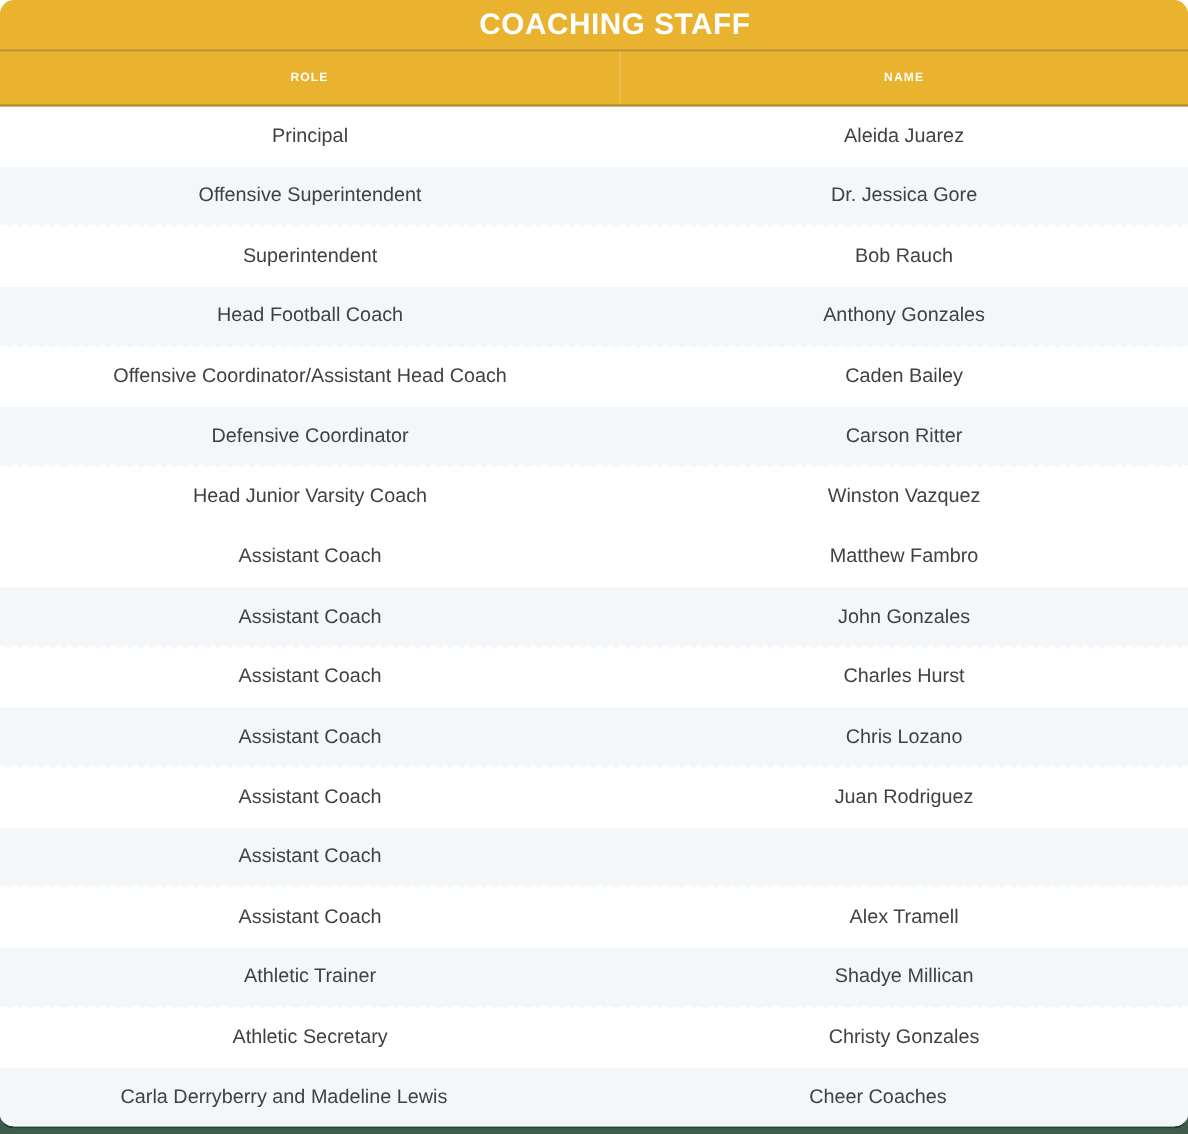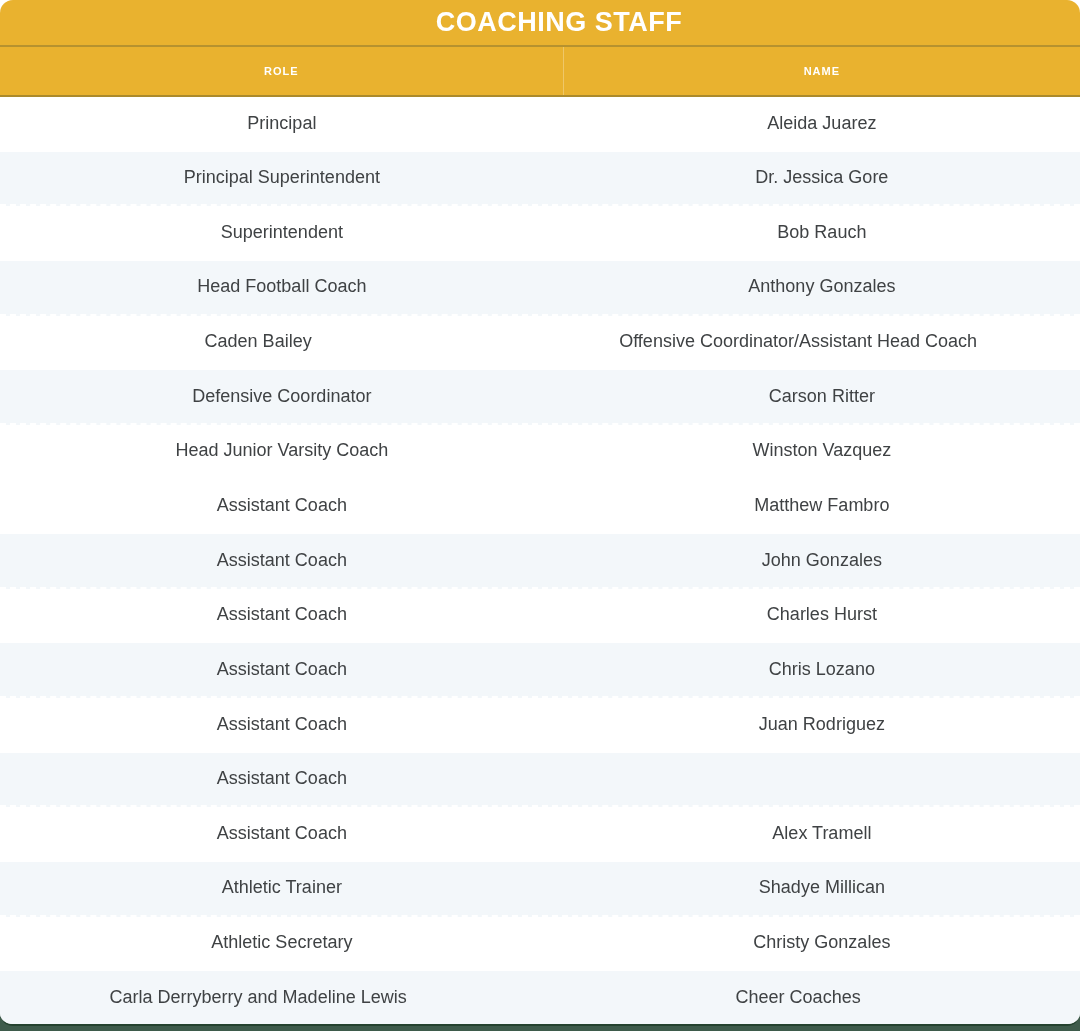--- a/index.html
+++ b/index.html
@@ -93,34 +93,34 @@
       <div class="header-cell role">ROLE</div>
       <div class="header-cell name">NAME</div>
     </div>
 
     <div class="table-body">
         <div class="row">
     <div class="cell role">Principal</div>
     <div class="cell name">Aleida Juarez</div>
   </div>
         <div class="row alt">
-    <div class="cell role">Principal Superintendent</div>
+    <div class="cell role">Offensive Superintendent</div>
     <div class="cell name">Dr. Jessica Gore</div>
   </div>
         <div class="row">
     <div class="cell role">Superintendent</div>
     <div class="cell name">Bob Rauch</div>
   </div>
         <div class="row alt">
     <div class="cell role">Head Football Coach</div>
     <div class="cell name">Anthony Gonzales</div>
   </div>
         <div class="row">
+    <div class="cell role">Offensive Coordinator/Assistant Head Coach</div>
     <div class="cell name">Caden Bailey</div>
-    <div class="cell role">Offensive Coordinator/Assistant Head Coach</div>
   </div>
         <div class="row alt">
     <div class="cell role">Defensive Coordinator</div>
     <div class="cell name">Carson Ritter</div>
   </div>
         <div class="row">
     <div class="cell role">Head Junior Varsity Coach</div>
     <div class="cell name">Winston Vazquez</div>
   </div>
         <div class="row">

